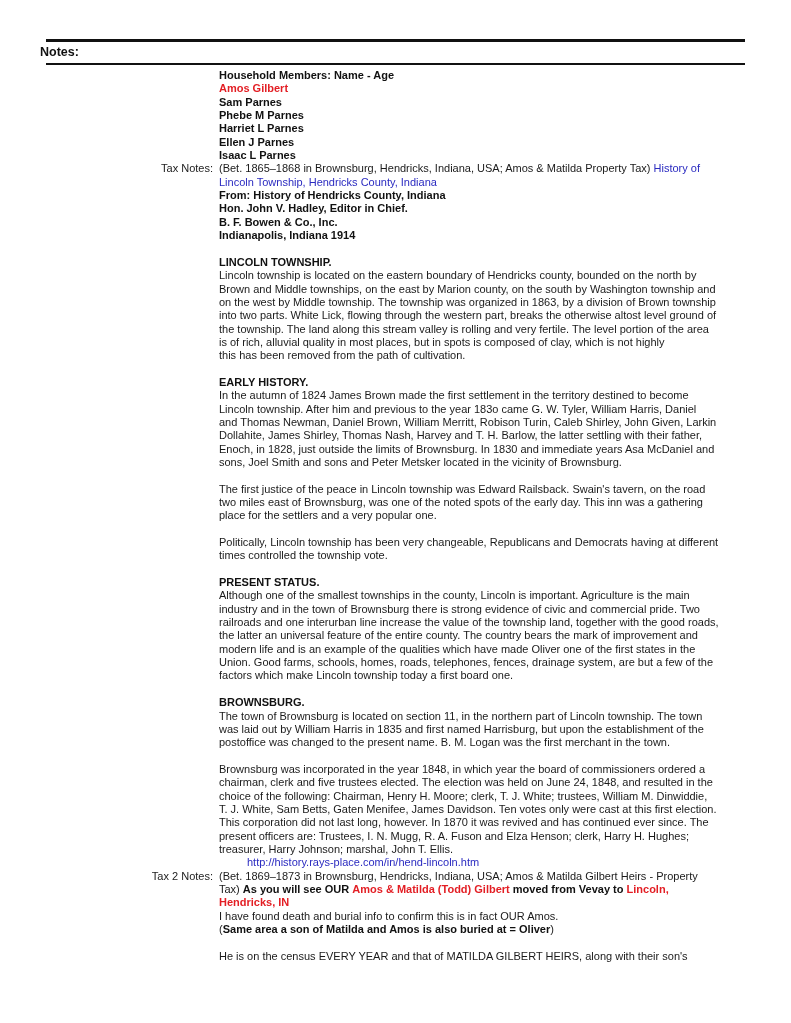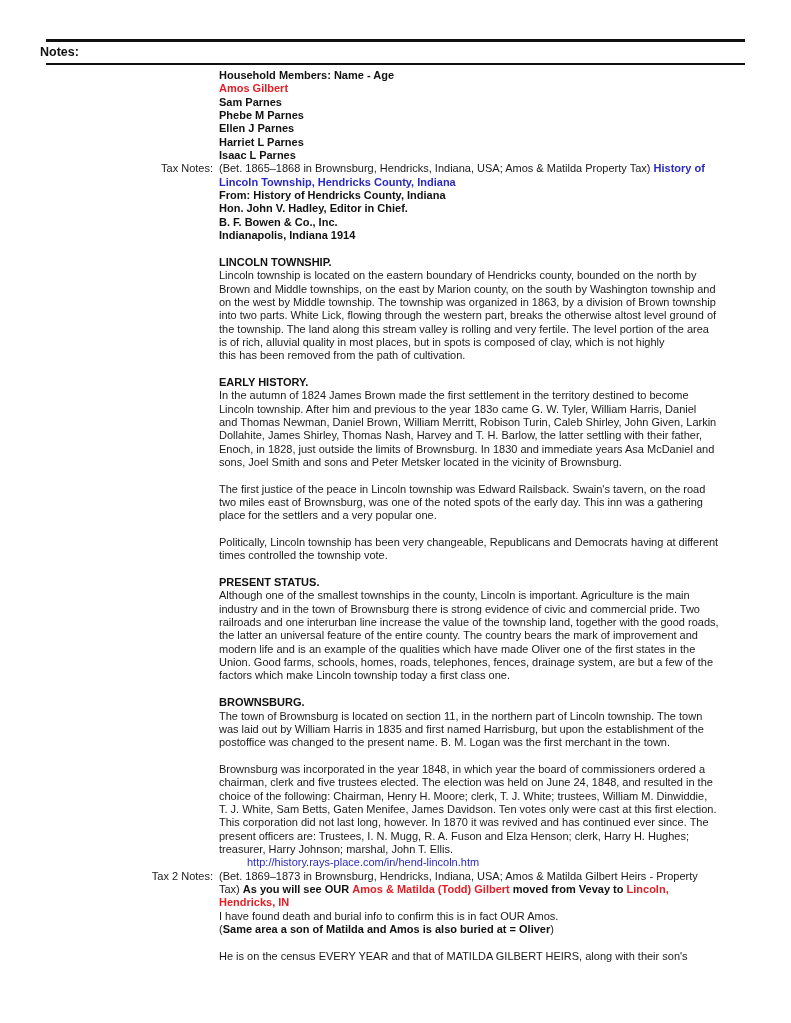--- a/index.html
+++ b/index.html
@@ -17,21 +17,21 @@
     font-size: 11px; line-height: 13.35px;
   }
   .row { position: relative; }
   .label {
     position: absolute; right: 578px; width: 130px; text-align: right; white-space: nowrap; color: #222;
   }
   .body { margin-left: 219px; width: 525px; }
   .line { white-space: nowrap; }
   .b { font-weight: bold; color: #111; }
   .red { color: #e31e24; font-weight: bold; }
-  .blue { color: #2a2ac0; font-weight: bold; }
+  .blue { color: #2a2ac0; font-weight: normal; }
   .link { color: #2a2ac0; padding-left: 28px; }
   .para { margin: 0; }
   .gap { height: 13.35px; }
   .sec-title { font-weight: bold; color: #111; }
 </style>
 </head>
 <body>
 
 <div class="rule-top"></div>
 <div class="notes-heading">Notes:</div>
@@ -39,22 +39,22 @@
 
 <div class="content">
 
   <div class="row">
     <div class="body">
       <div class="line b">Household Members: Name - Age</div>
       <div id="members">
           <div class="line red">Amos Gilbert</div>
           <div class="line b">Sam Parnes</div>
           <div class="line b">Phebe M Parnes</div>
+          <div class="line b">Harriet L Parnes</div>
           <div class="line b">Ellen J Parnes</div>
-          <div class="line b">Harriet L Parnes</div>
           <div class="line b">Isaac L Parnes</div>
         </div>
     </div>
   </div>
 
   <div class="row">
     <span class="label">Tax Notes:</span>
     <div class="body">
       <div class="line">
         <span>(Bet. 1865–1868 in Brownsburg, Hendricks, Indiana, USA; Amos &amp; Matilda Property Tax)</span>
@@ -102,21 +102,21 @@
           </div>
           <div class="gap"></div>
           <div class="line sec-title">PRESENT STATUS.</div>
           <div class="para">
             <div class="line">Although one of the smallest townships in the county, Lincoln is important. Agriculture is the main</div>
             <div class="line">industry and in the town of Brownsburg there is strong evidence of civic and commercial pride. Two</div>
             <div class="line">railroads and one interurban line increase the value of the township land, together with the good roads,</div>
             <div class="line">the latter an universal feature of the entire county. The country bears the mark of improvement and</div>
             <div class="line">modern life and is an example of the qualities which have made Oliver one of the first states in the</div>
             <div class="line">Union. Good farms, schools, homes, roads, telephones, fences, drainage system, are but a few of the</div>
-            <div class="line">factors which make Lincoln township today a first class one.</div>
+            <div class="line">factors which make Lincoln township today a first board one.</div>
           </div>
           <div class="gap"></div>
           <div class="line sec-title">BROWNSBURG.</div>
           <div class="para">
             <div class="line">The town of Brownsburg is located on section 11, in the northern part of Lincoln township. The town</div>
             <div class="line">was laid out by William Harris in 1835 and first named Harrisburg, but upon the establishment of the</div>
             <div class="line">postoffice was changed to the present name. B. M. Logan was the first merchant in the town.</div>
           </div>
           <div class="gap"></div>
           <div class="para">

